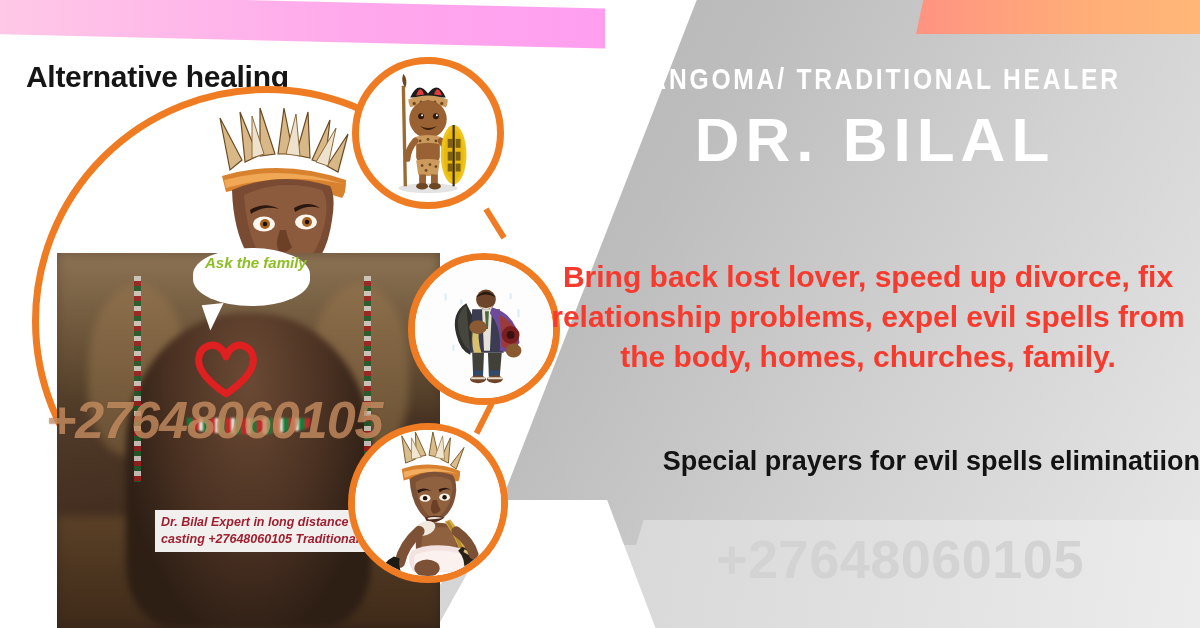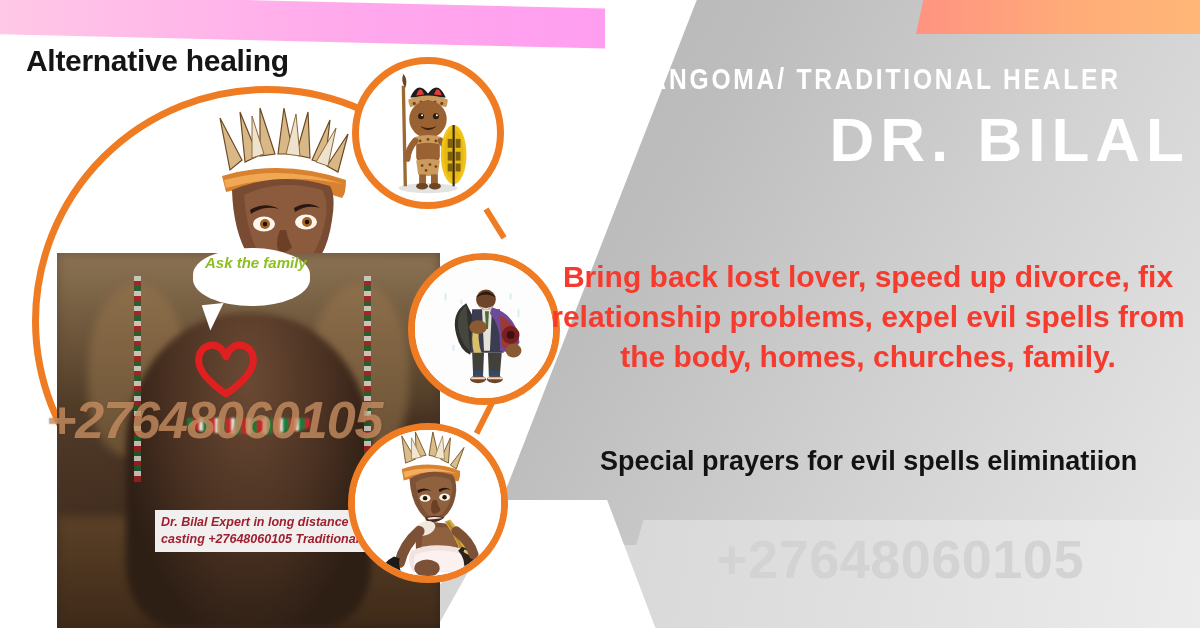--- a/index.html
+++ b/index.html
@@ -33,21 +33,21 @@
     clip-path:polygon(6% 0%, 100% 0%, 100% 100%, 0% 100%);
   }
   .white-wedge{
     position:absolute;left:430px;top:500px;width:230px;height:140px;
     background:#ffffff;
     clip-path:polygon(34% 0%, 77% 0%, 100% 100%, 0% 100%);
   }
 
   
   .title-alt{
-    position:absolute;left:26px;top:44px;
+    position:absolute;left:26px;top:60px;
     font-size:30px;font-weight:bold;color:#151515;letter-spacing:-0.3px;
     font-family:"Liberation Sans",sans-serif;
   }
   .big-arc{
     position:absolute;left:32px;top:86px;width:470px;height:470px;
     border:7px solid #ef7c22;border-radius:50%;
     clip-path:polygon(0% 0%, 74% 0%, 74% 100%, 0% 100%);
     box-sizing:border-box;
   }
 
@@ -147,32 +147,32 @@
   .k2{left:492px;top:400px;width:34px;transform:rotate(117deg);}
 
   
   .hdr-small{
     position:absolute;left:560px;top:62px;width:630px;text-align:center;
     font-size:30px;font-weight:bold;color:#ffffff;letter-spacing:3.4px;
     font-family:"Liberation Sans",sans-serif;
     transform:scaleX(0.82);transform-origin:center;
   }
   .hdr-big{
-    position:absolute;left:560px;top:104px;width:630px;text-align:right;
+    position:absolute;left:560px;top:104px;width:630px;text-align:center;
     font-size:62px;font-weight:bold;color:#ffffff;letter-spacing:6px;
     font-family:"Liberation Sans",sans-serif;
   }
   .body-red{
     position:absolute;left:548px;top:218px;width:640px;text-align:center;
     font-size:30px;font-weight:bold;color:#f73a2e;line-height:1.33;
     font-family:"Liberation Sans",sans-serif;
     margin-top:39px;
   }
   .body-black{
-    position:absolute;left:600px;top:444px;width:600px;text-align:left;
+    position:absolute;left:600px;top:444px;width:600px;text-align:right;
     font-size:27px;font-weight:bold;color:#131313;line-height:1.32;
     font-family:"Liberation Sans",sans-serif;
   }
   .phone-big{
     position:absolute;left:600px;top:528px;width:600px;text-align:center;
     font-size:54px;font-weight:bold;color:#d3d3d3;letter-spacing:0.5px;
     font-family:"Liberation Sans",sans-serif;
   }
 </style>
 </head>

